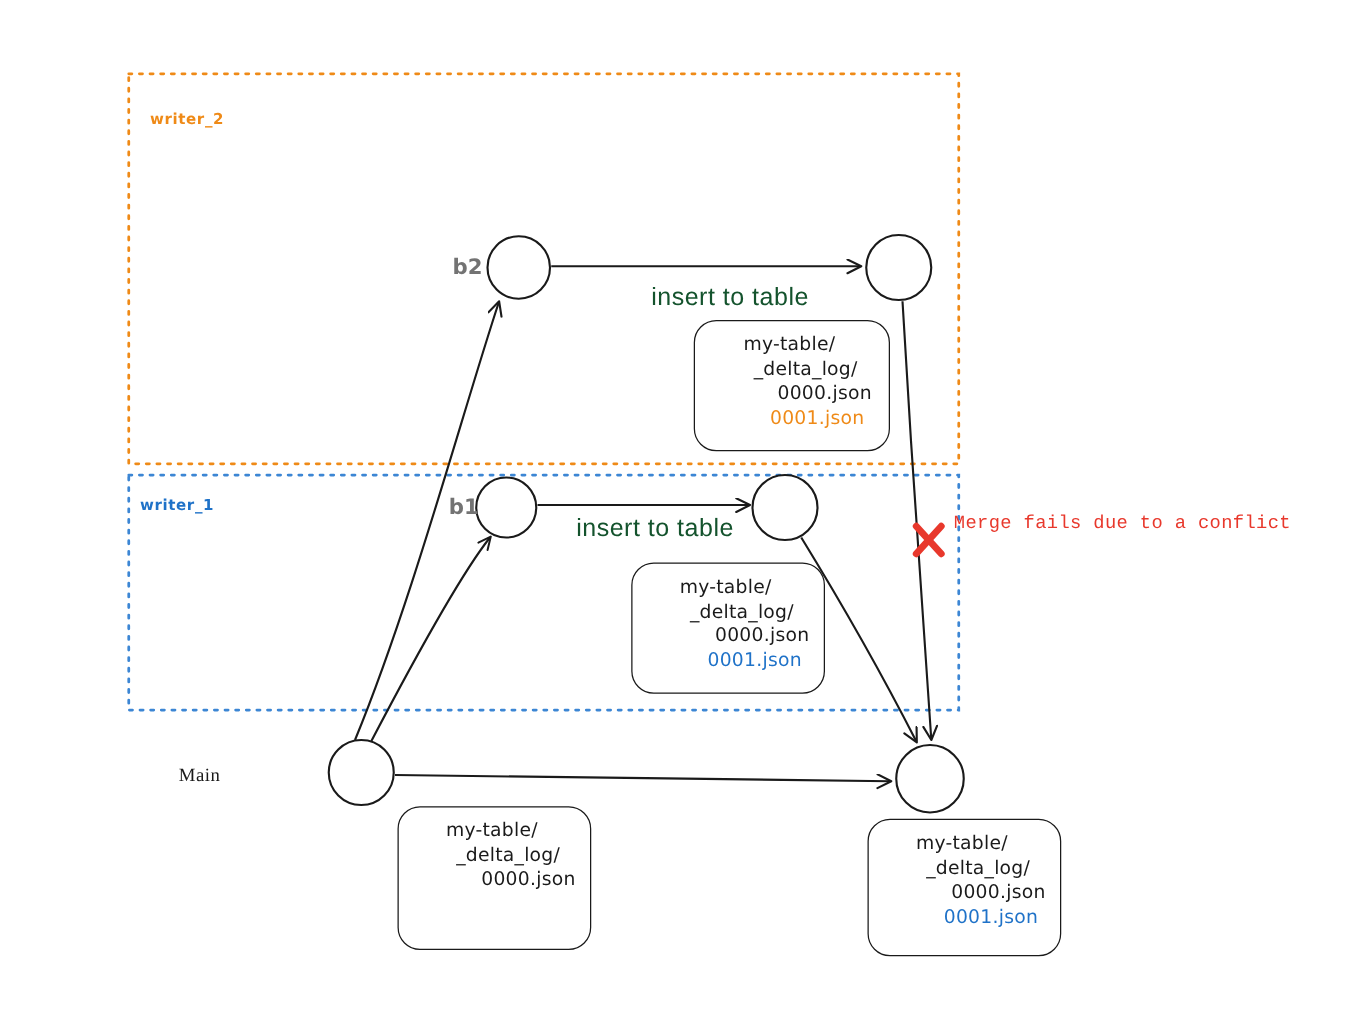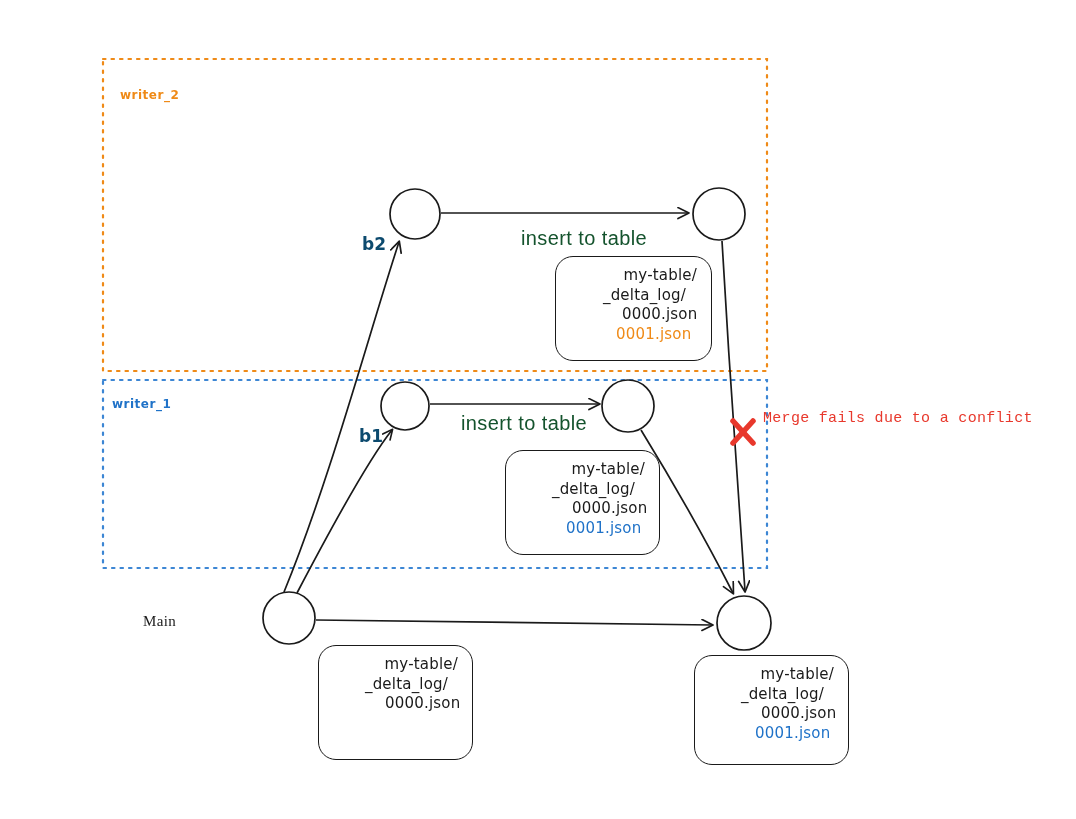--- a/index.html
+++ b/index.html
@@ -26,23 +26,22 @@
     font-size: 12px;
     font-weight: 700;
     letter-spacing: 0.5px;
     white-space: nowrap;
   }
   .node-label {
     position: absolute;
     font-family: "DejaVu Sans", sans-serif;
     font-size: 17px;
     font-weight: 700;
-    color: #0c4a6e;
+    color: #737373;
     white-space: nowrap;
-    margin-top: 30px;
   }
   .edge-label {
     position: absolute;
     font-family: Liberation Sans, sans-serif;
     font-size: 20px;
     color: #14532d;
     white-space: nowrap;
     letter-spacing: 0.4px;
   }
   .main-label {
@@ -70,21 +69,21 @@
     padding: 9px 14px 9px 10px;
   }
   .file-line {
     font-family: "DejaVu Sans", sans-serif;
     font-size: 15px;
     color: #1a1a1a;
     line-height: 1.3;
     white-space: nowrap;
     letter-spacing: 0.2px;
   }
-  .fl-1 { text-align: right; padding-left: 0px; }
+  .fl-1 { text-align: center; padding-left: 0px; }
   .fl-2 { text-align: center; padding-left: 26px; }
   .fl-3 { text-align: center; padding-left: 56px; }
   .fl-4 { text-align: left; padding-left: 50px; }
   .orange-file { color: #ef8a17; }
   .blue-file   { color: #1f72c8; }
 </style>
 </head>
 <body>
 
 <svg id="canvas" viewBox="0 0 1076 819">

